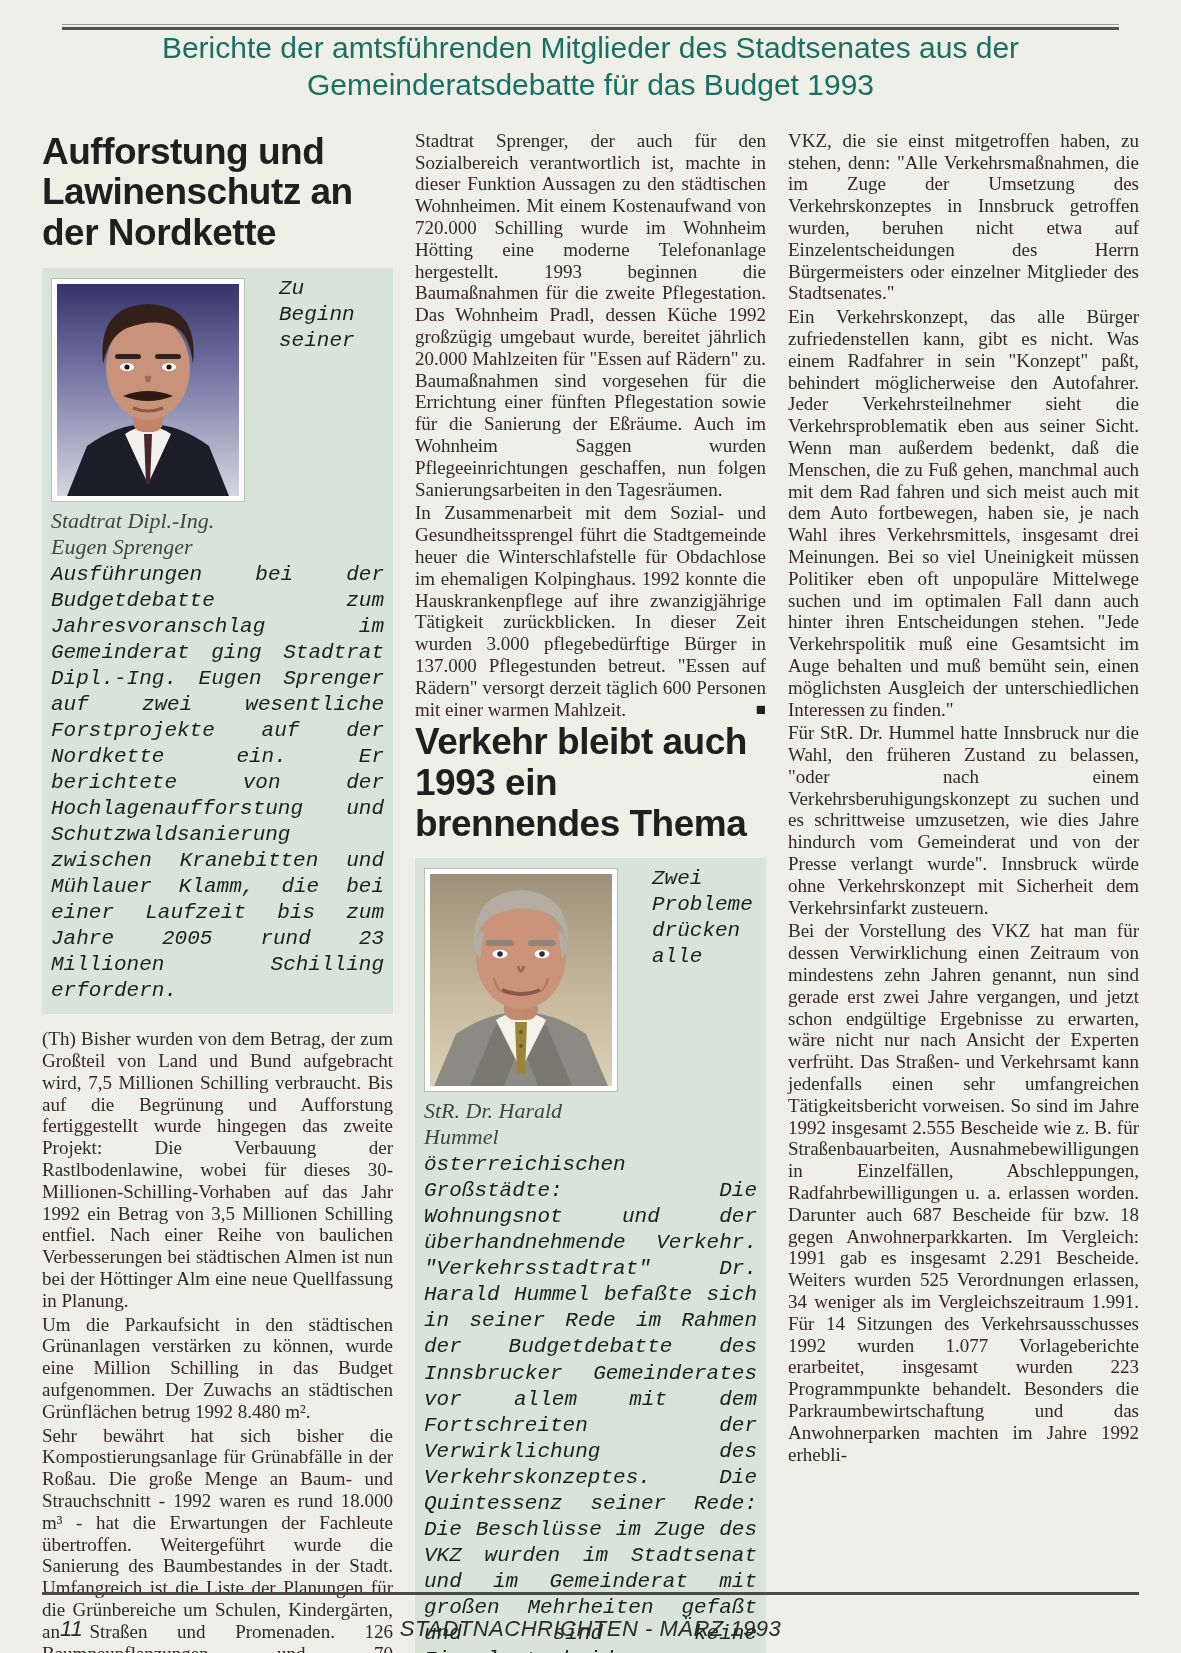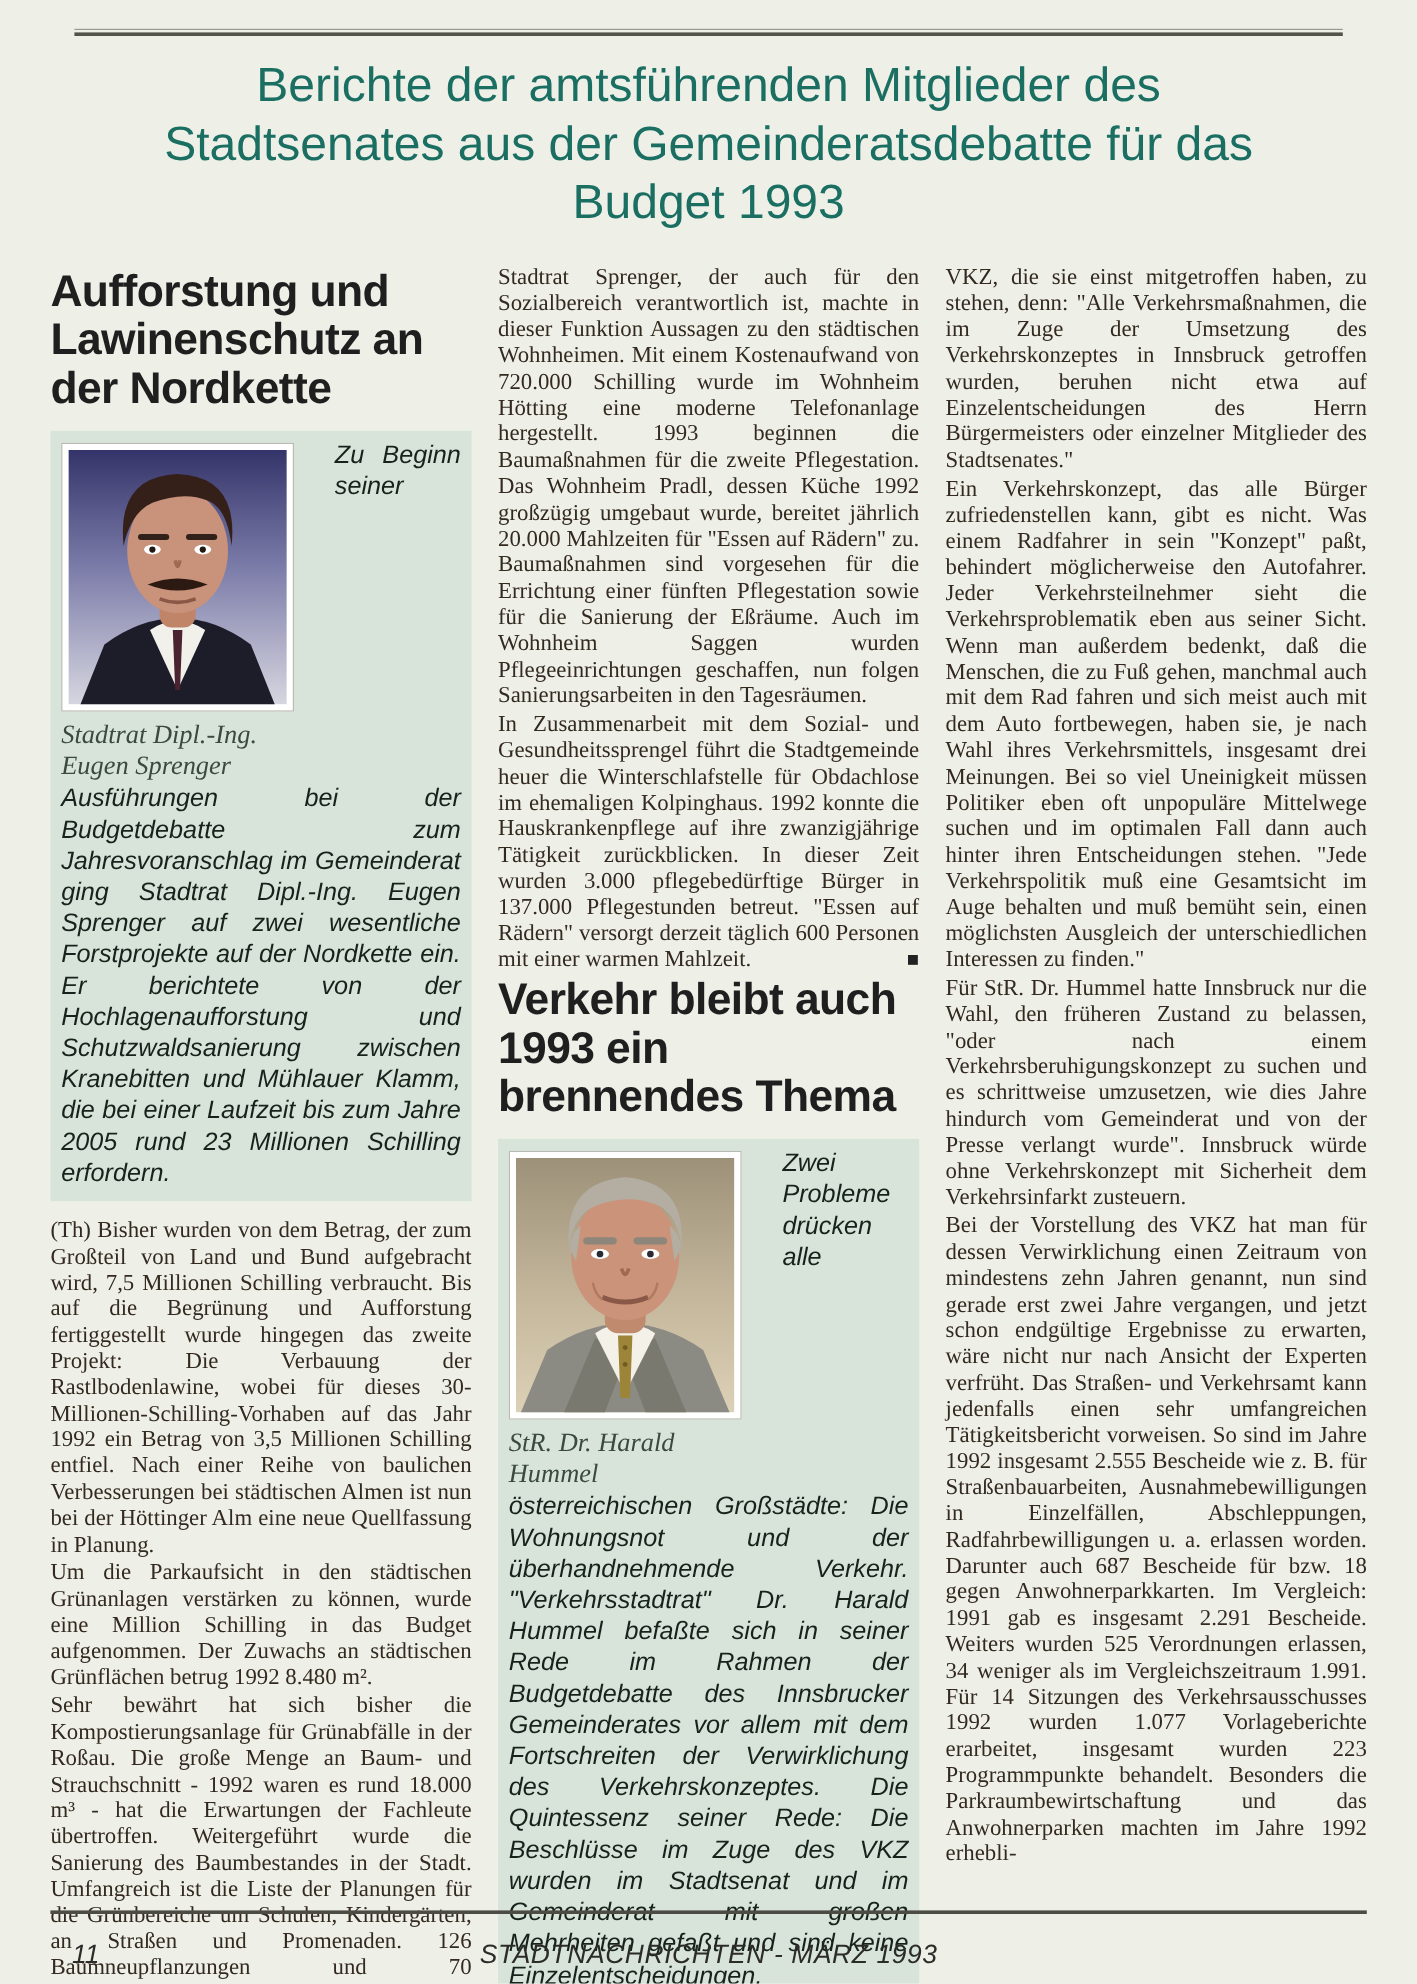--- a/index.html
+++ b/index.html
@@ -23,24 +23,24 @@
     font-family:"Liberation Sans", sans-serif;
     font-weight:bold;
     font-size:80px;
     letter-spacing:-2px;
     color:#156a5e;
     line-height:1.0;
     margin:8px 0 6px 0;
   }
   .subtitle{
     font-family:"Liberation Sans", sans-serif;
-    font-size:40px;
+    font-size:30px;
     color:#1b6f62;
     line-height:1.23;
-    margin:17px auto;
+    margin:0 auto;
     max-width:980px;
     text-align:center;
   }
   .columns{
     display:flex;
     gap:22px;
     margin-top:26px;
     align-items:flex-start;
   }
   .col{ width:351px; }
@@ -74,21 +74,21 @@
   .photo-frame svg{display:block;width:182px;height:212px;}
   figcaption{
     font-family:"Liberation Serif", serif;
     font-style:italic;
     font-size:22px;
     line-height:1.18;
     color:#3a4a40;
     margin-top:6px;
   }
   .intro-text{
-    font-family:Liberation Sans, sans-serif;
+    font-family:Liberation Mono, monospace;
     font-style:italic;
     font-size:21px;
     line-height:1.24;
     color:#15231c;
     text-align:justify;
   }
   .bodytext p{
     font-size:19px;
     line-height:21.8px;
     text-align:justify;

